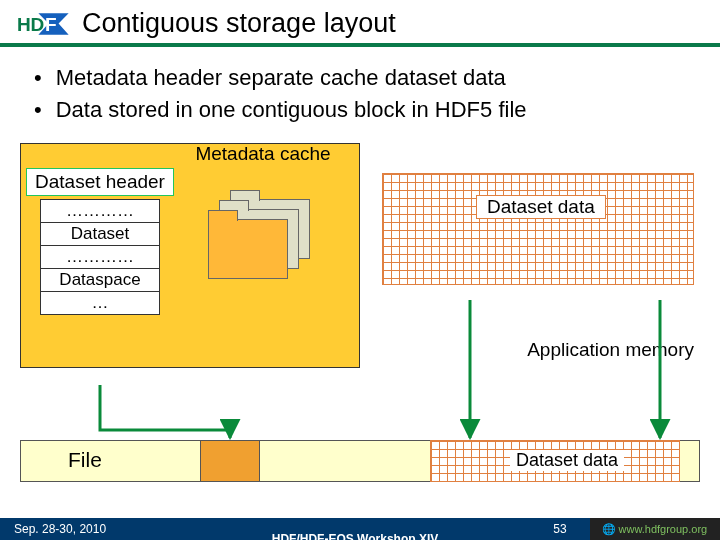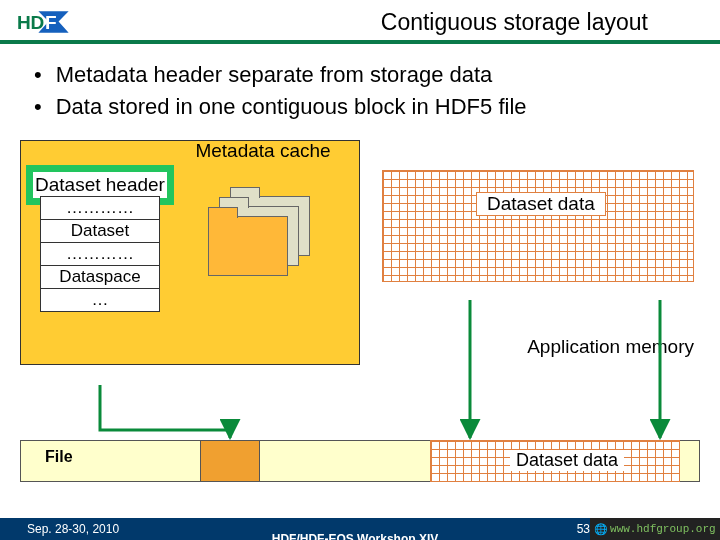--- a/index.html
+++ b/index.html
@@ -16,24 +16,24 @@
     align-items: center;
     padding: 8px 16px 4px 16px;
   }
   .logo {
     width: 56px;
     height: 28px;
     margin-right: 10px;
     flex-shrink: 0;
   }
   .title {
-    font-size: 23px;
+    font-size: 27px;
     color: #000;
     flex: 1;
-    text-align: right;
+    text-align: left;
     padding-right: 56px;
   }
   .hr {
     height: 4px;
     background: #0a7a4a;
     margin: 0;
   }
   .bullets {
     padding: 18px 30px 10px 30px;
     font-size: 22px;
@@ -60,21 +60,21 @@
     left: 158px; top: 0;
     width: 170px;
     text-align: center;
     font-size: 19px;
     padding-top: 0;
   }
   .ds-header-box {
     position: absolute;
     left: 6px; top: 25px;
     width: 148px;
-    border: 7px solid #22c55e;
+    border: 1px solid #22c55e;
     background: #fff;
     font-size: 19px;
     text-align: center;
     padding: 2px 2px;
   }
   .ds-list {
     position: absolute;
     left: 20px; top: 56px;
     width: 120px;
     border: 1px solid #333;
@@ -136,23 +136,22 @@
   
   .file-strip {
     position: absolute;
     left: 20px; top: 440px;
     width: 680px; height: 42px;
     border: 1px solid #555;
     background: #ffffcc;
   }
   .file-label {
     position: absolute;
-    left: 45px; top: 448px;
-    font-size: 16px;
-    font-weight: bold;
+    left: 68px; top: 448px;
+    font-size: 21px;
   }
   .file-header-box {
     position: absolute;
     left: 200px; top: 440px;
     width: 60px; height: 42px;
     background: #f0a030;
     border: 1px solid #555;
   }
   .file-grid {
     position: absolute;
@@ -177,49 +176,49 @@
   .footer {
     position: absolute;
     left: 0; bottom: 0;
     width: 720px; height: 22px;
     background: #01396b;
     color: #fff;
     font-size: 12px;
     display: flex;
     align-items: center;
   }
-  .footer .date { padding-left: 27px; width: 180px; }
+  .footer .date { padding-left: 14px; width: 180px; }
   .footer .mid  { flex: 1; text-align: center; font-weight: bold; margin-top: 20px; }
-  .footer .pg   { width: 60px; text-align: right; }
+  .footer .pg   { width: 60px; text-align: center; }
   .footer .site {
     width: 130px; height: 22px;
     background: #222;
     display: flex; align-items: center; justify-content: center;
     font-size: 11px;
   }
-  .footer .site .g { color:#7fc060; margin-left:2px;font-family:Liberation Mono, monospace; }
+  .footer .site .g { color:#7fc060; margin-left:2px; }
 </style>
 </head>
 <body>
 
 <div class="header">
   <svg class="logo" viewBox="0 0 100 50">
     <path d="M40 6 L94 6 L76 24 L94 44 L40 44 L58 24 Z" fill="#1560bd"></path>
     <text x="2" y="38" font-family="Arial" font-weight="bold" font-size="34" fill="#0a7a4a">H</text>
     <text x="26" y="38" font-family="Arial" font-weight="bold" font-size="34" fill="#0a7a4a">D</text>
     <text x="52" y="38" font-family="Arial" font-weight="bold" font-size="34" fill="#fff">F</text>
   </svg>
   <div class="title">Contiguous storage layout</div>
 </div>
 <div class="hr"></div>
 
 <div class="bullets">
   <div class="row">
     <span class="dot">•</span>
-    <span>Metadata header separate from storage data</span>
+    <span>Metadata header separate cache dataset data</span>
   </div>
   <div class="row">
     <span class="dot">•</span>
     <span>Data stored in one contiguous block in HDF5 file</span>
   </div>
 </div>
 
 <div class="stage">
   <div class="meta-outer"></div>
   <div class="meta-label">Metadata cache</div>

